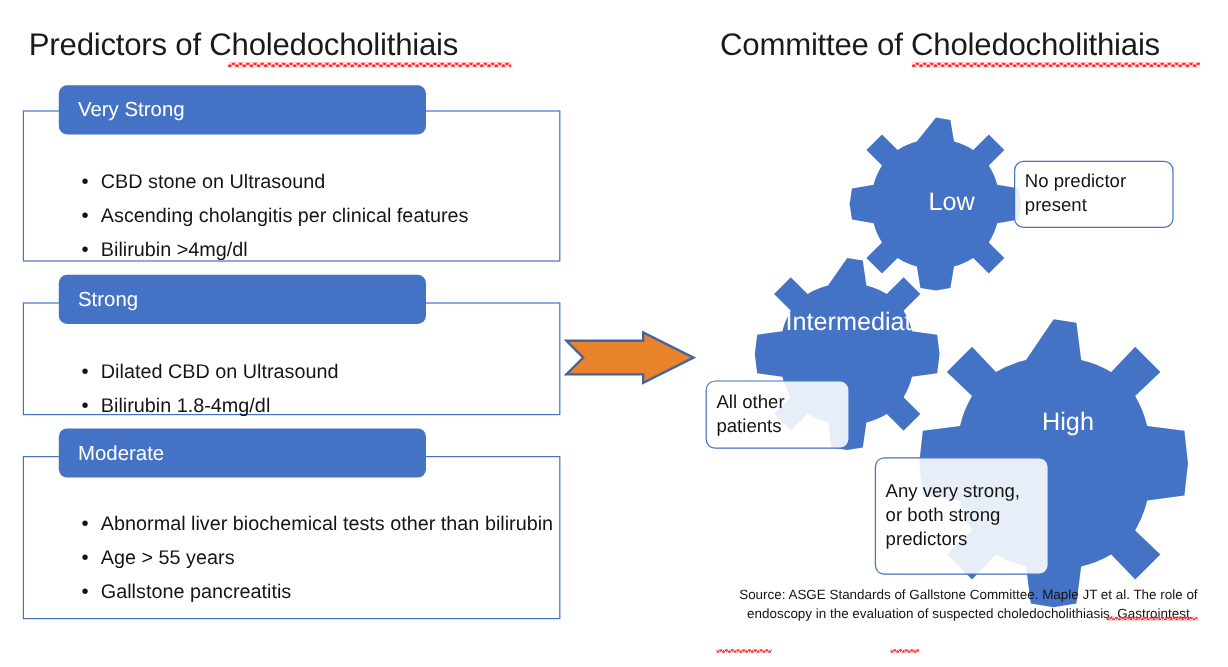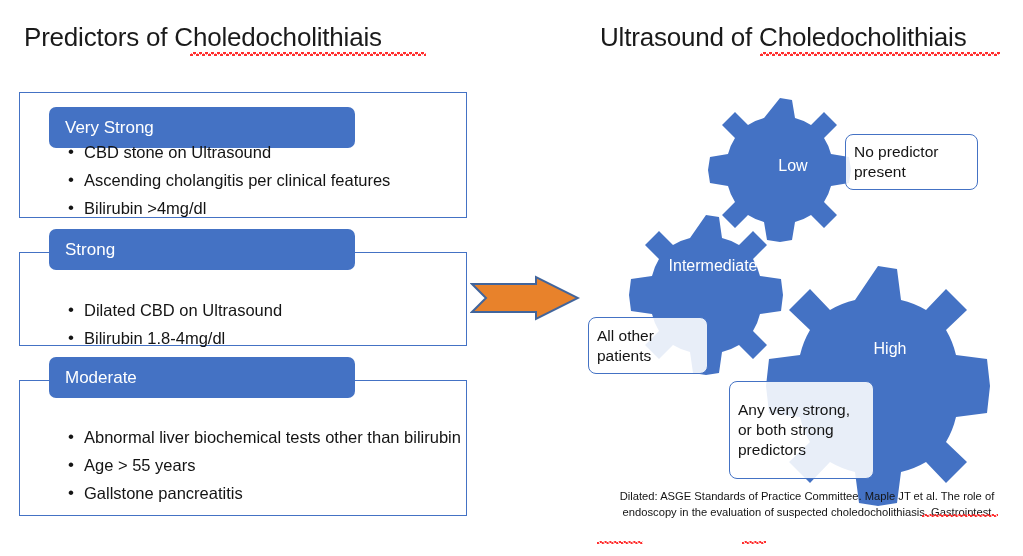--- a/index.html
+++ b/index.html
@@ -61,21 +61,21 @@
     height: 41px;
     background: #4472C4;
     border-radius: 7px;
     color: #ffffff;
     font-size: 17px;
     display: flex;
     align-items: center;
     padding-left: 16px;
     box-sizing: border-box;
   }
-  #header-0 { top: 71px; margin-top: 36px;  }
+  #header-0 { top: 71px;  }
   #header-1 { top: 229px; }
   #header-2 { top: 357px; }
 
   .bullet-list {
     position: absolute;
     left: 52px;
     width: 400px;
     margin: 16px;
     padding: 0;
     list-style: none;
@@ -114,21 +114,21 @@
     position: absolute;
     left: 590px;
     top: 75px;
     width: 433px;
     height: 420px;
   }
   .gear { position: absolute; }
   .gear-label {
     position: absolute;
     color: #ffffff;
-    font-size: 16px;
+    font-size: 21px;
     white-space: nowrap;
     text-align: center;
   }
   #gear-label-low          { left: 168px; top: 82px;  width: 70px; }
   #gear-label-intermediate { left: 48px;  top: 182px; width: 150px; }
   #gear-label-high         { left: 262px; top: 265px; width: 76px; }
 
   
   .callout {
     position: absolute;
@@ -202,21 +202,21 @@
 <ul class="bullet-list" id="bullets-2">
   <li>Abnormal liver biochemical tests other than bilirubin</li>
   <li>Age &gt; 55 years</li>
   <li>Gallstone pancreatitis</li>
 </ul>
 
 <svg id="arrow-right" viewBox="0 0 110 46">
   <polygon points="2,9 66,9 66,2 108,23 66,44 66,37 2,37 16,23" fill="#E8822B" stroke="#41659C" stroke-width="2"></polygon>
 </svg>
 
-<div class="slide-title" id="title-right">Ultrasound of Choledocholithiais</div>
+<div class="slide-title" id="title-right">Committee of Choledocholithiais</div>
 <div class="squiggle" id="squiggle-right"></div>
 
 <div id="gear-stage">
 
   <svg class="gear" style="left:110px; top:15px; width:160px; height:160px;" viewBox="0 0 160 160">
     <path fill="#4472C4" d="
       M80,8 L92,10 L95,28 A54,54 0 0,1 111,35 L124,22 L137,35 L124,48
       A54,54 0 0,1 131,64 L149,67 L151,80 L149,93 L131,96
       A54,54 0 0,1 124,112 L137,125 L124,138 L111,125
       A54,54 0 0,1 95,132 L92,150 L80,152 L67,150 L64,132
@@ -253,18 +253,18 @@
   <div class="gear-label" id="gear-label-low">Low</div>
   <div class="gear-label" id="gear-label-intermediate">Intermediate</div>
   <div class="gear-label" id="gear-label-high">High</div>
 </div>
 
 <div class="callout" id="callout-low">No predictor present</div>
 <div class="callout" id="callout-mid">All other patients</div>
 <div class="callout" id="callout-high">Any very strong, or both strong predictors</div>
 
 <div id="source-note">
-  <div>Dilated: ASGE Standards of Practice Committee. Maple JT et al. The role of</div>
+  <div>Source: ASGE Standards of Gallstone Committee. Maple JT et al. The role of</div>
   <div>endoscopy in the evaluation of suspected choledocholithiasis. Gastrointest</div>
 </div>
 <div class="src-squiggle" id="src-sq-1"></div>
 <div class="src-squiggle" id="src-sq-2"></div>
 <div class="src-squiggle" id="src-sq-3"></div>
 
 </body></html>

